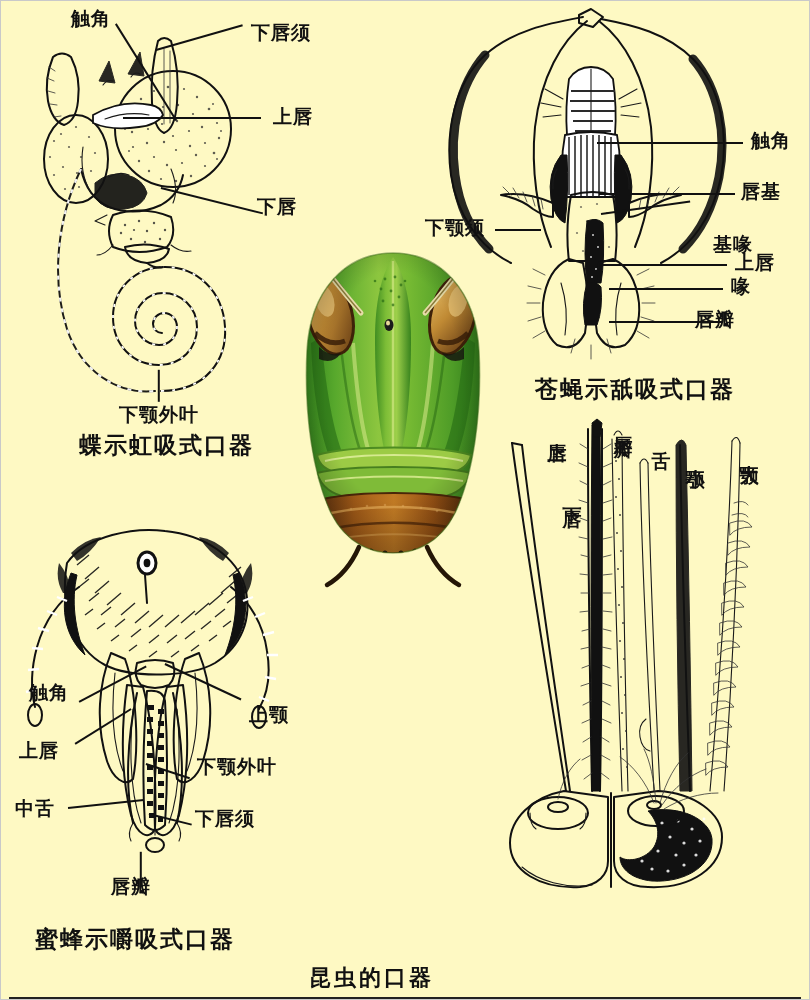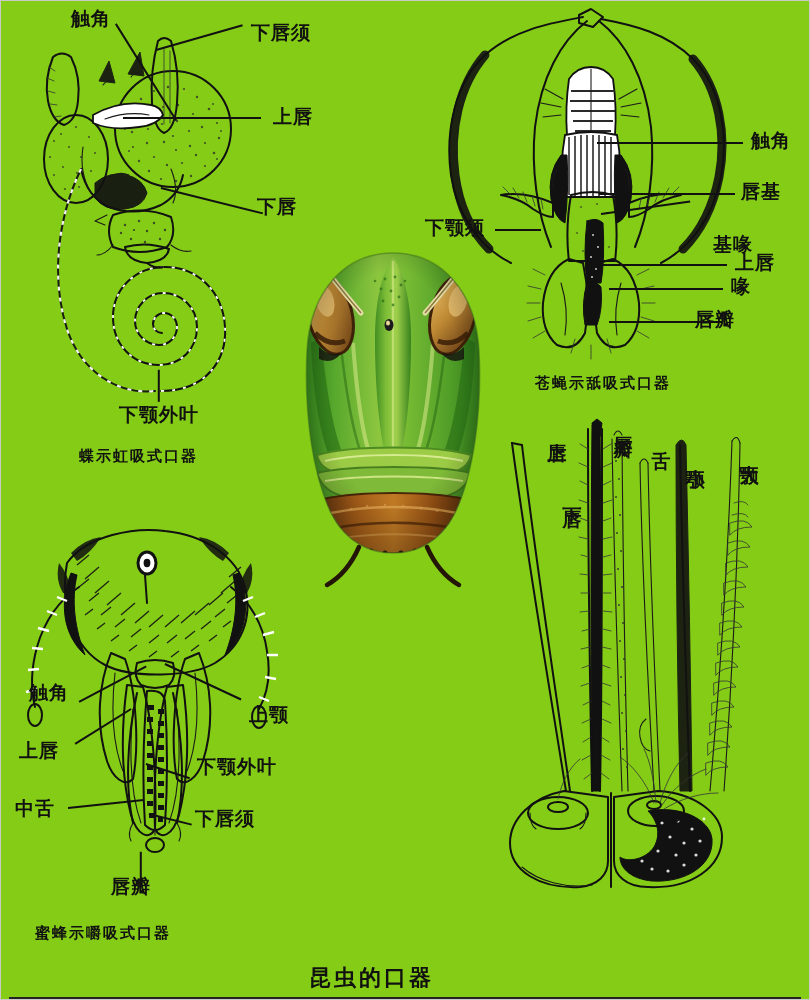--- a/index.html
+++ b/index.html
@@ -6,42 +6,42 @@
   body{
     width:810px;height:1000px;
     background:#ffffff;
     font-family:"Liberation Sans","DejaVu Sans",sans-serif;
     color:#111;
     overflow:hidden;
   }
   #figure{
     position:relative;
     width:810px;height:1000px;
-    background:#84cc16;
+    background:#fef9c3;
     box-sizing:border-box;
     border:1px solid #c9c9c9;
     overflow:hidden;
   }
   .lbl{
     position:absolute;
     font-size:19px;
     font-weight:700;
     letter-spacing:1px;
     color:#111;
     white-space:nowrap;
     line-height:1.05;
   }
   .lbl.vert{
     writing-mode:vertical-rl;
     text-orientation:upright;
     letter-spacing:2px;
   }
   .cap{
     position:absolute;
-    font-size:15px;
+    font-size:23px;
     font-weight:700;
     letter-spacing:2px;
     color:#111;
     white-space:nowrap;
   }
   .maintitle{
     position:absolute;
     font-size:22px;
     font-weight:700;
     letter-spacing:3px;
@@ -218,21 +218,21 @@
   <div class="leader" style="left:155px;top:48px;width:90px;transform:rotate(-16deg);"></div>
   <div class="leader" style="left:122px;top:116px;width:138px;"></div>
   <div class="leader" style="left:160px;top:186px;width:105px;transform:rotate(14deg);"></div>
   <div class="leader" style="left:158px;top:368px;width:32px;transform:rotate(90deg);"></div>
 
   <div class="lbl" style="left:70px;top:8px;">触角</div>
   <div class="lbl" style="left:250px;top:22px;">下唇须</div>
   <div class="lbl" style="left:272px;top:106px;">上唇</div>
   <div class="lbl" style="left:256px;top:196px;">下唇</div>
   <div class="lbl" style="left:118px;top:404px;">下颚外叶</div>
-  <div class="cap" style="left:78px;top:446px;text-align:right;">蝶示虹吸式口器</div>
+  <div class="cap" style="left:78px;top:429px;text-align:right;">蝶示虹吸式口器</div>
 
   <div class="panel" style="left:440px;top:6px;width:290px;height:350px;">
     <svg width="290" height="350" viewBox="0 0 290 350">
 
       <path d="M138 8 l12 -6 l12 8 l-10 10 l-14 -4 z" class="ink" stroke-width="2"></path>
 
       <path d="M142 10 C 110 16, 74 22, 44 48 C 14 76, 4 124, 10 168 C 16 208, 38 240, 70 256" class="ink" stroke-width="3"></path>
       <path d="M160 12 C 192 18, 226 26, 252 52 C 280 80, 288 128, 280 170 C 272 210, 250 240, 220 256" class="ink" stroke-width="3"></path>
 
       <path d="M44 48 C 18 78, 8 124, 14 168 C 18 198, 30 224, 48 242" fill="none" stroke="#111" stroke-width="9" stroke-linecap="round" opacity="0.9"></path>

